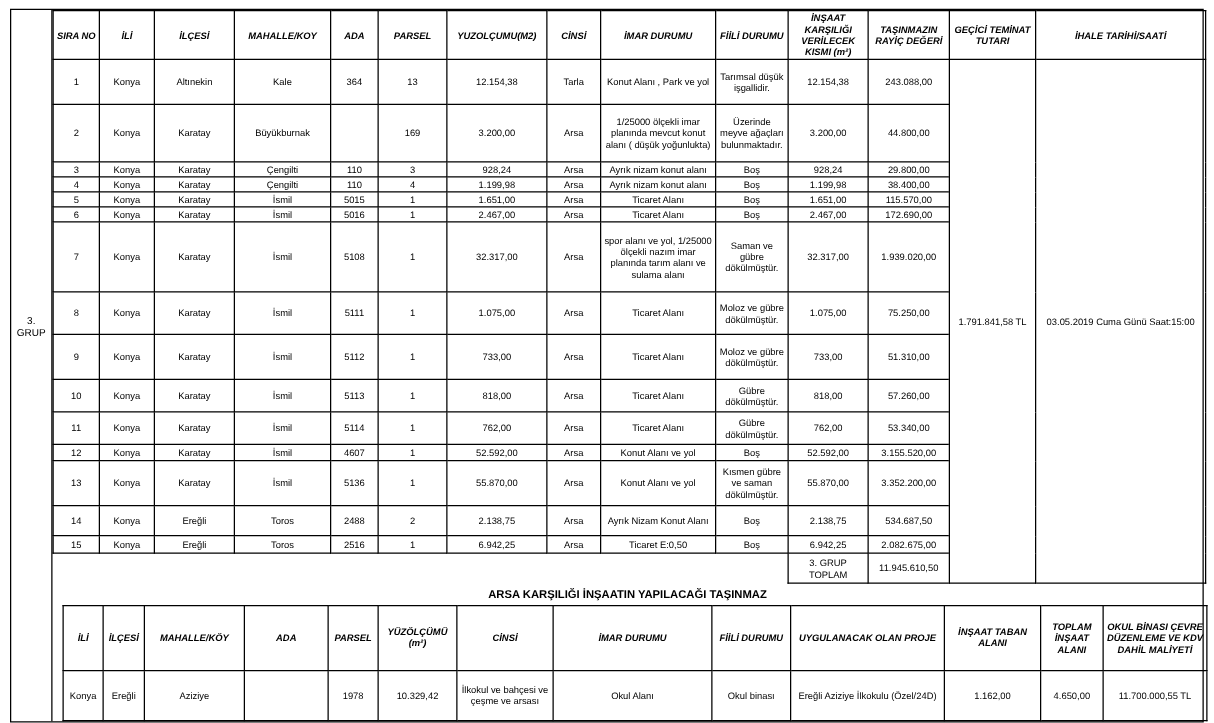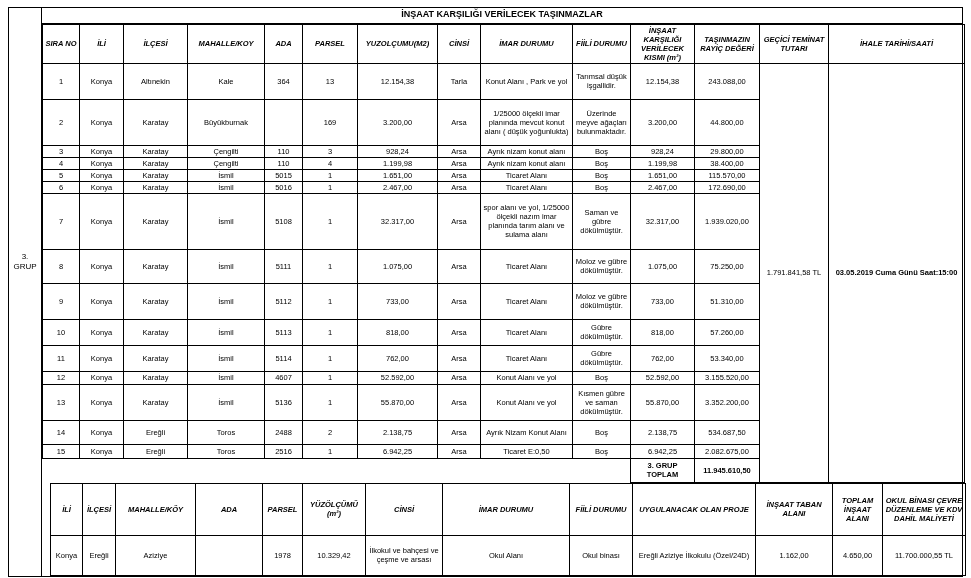--- a/index.html
+++ b/index.html
@@ -54,39 +54,38 @@
     vertical-align: middle;
     font-size: 8px;
     line-height: 1.2;
     padding: 1px 2px;
     overflow: hidden;
     word-wrap: break-word;
   }
   th { font-weight: bold; font-size: 7.5px; font-style: italic; }
   #t1 td { font-size: 7.5px; }
   .noborder { border: none; }
-  .bold { font-weight: bold; margin-top: 16px; }
+  .bold { font-weight: normal; margin-top: 16px; }
   .nowrap { white-space: nowrap; }
   #t2 {
     margin-left: 8px;
     width: calc(100% - 8px);
   }
   #t2 th { font-size: 7.5px; }
   #t2 td { font-size: 7.5px; }
 </style>
 </head>
 <body>
 
 <div class="sheet">
   <div class="rail">
     <div class="group-label">3. GRUP</div>
   </div>
   <div class="content">
 
-    <div class="band title1">İNŞAAT KARŞILIĞI VERİLECEK TAŞINMAZLAR</div>
 
     <table id="t1">
       <colgroup>
         <col style="width:37px">
           <col style="width:44px">
           <col style="width:64px">
         <col style="width:77px">
           <col style="width:38px">
           <col style="width:55px">
         <col style="width:80px">
@@ -330,20 +329,21 @@
             <td>2.082.675,00</td>
           </tr>
           <tr style="height: 24px;">
             <td class="noborder" colspan="10"></td>
             <td class="bold">3. GRUP TOPLAM</td>
             <td class="bold">11.945.610,50</td>
           </tr>
         </tbody>
     </table>
 
+    <div class="band title2">ARSA KARŞILIĞI İNŞAATIN YAPILACAĞI TAŞINMAZ</div>
 
     <table id="t2">
       <colgroup>
         <col style="width:32px">
           <col style="width:33px">
           <col style="width:80px">
         <col style="width:67px">
           <col style="width:40px">
           <col style="width:63px">
         <col style="width:77px">

